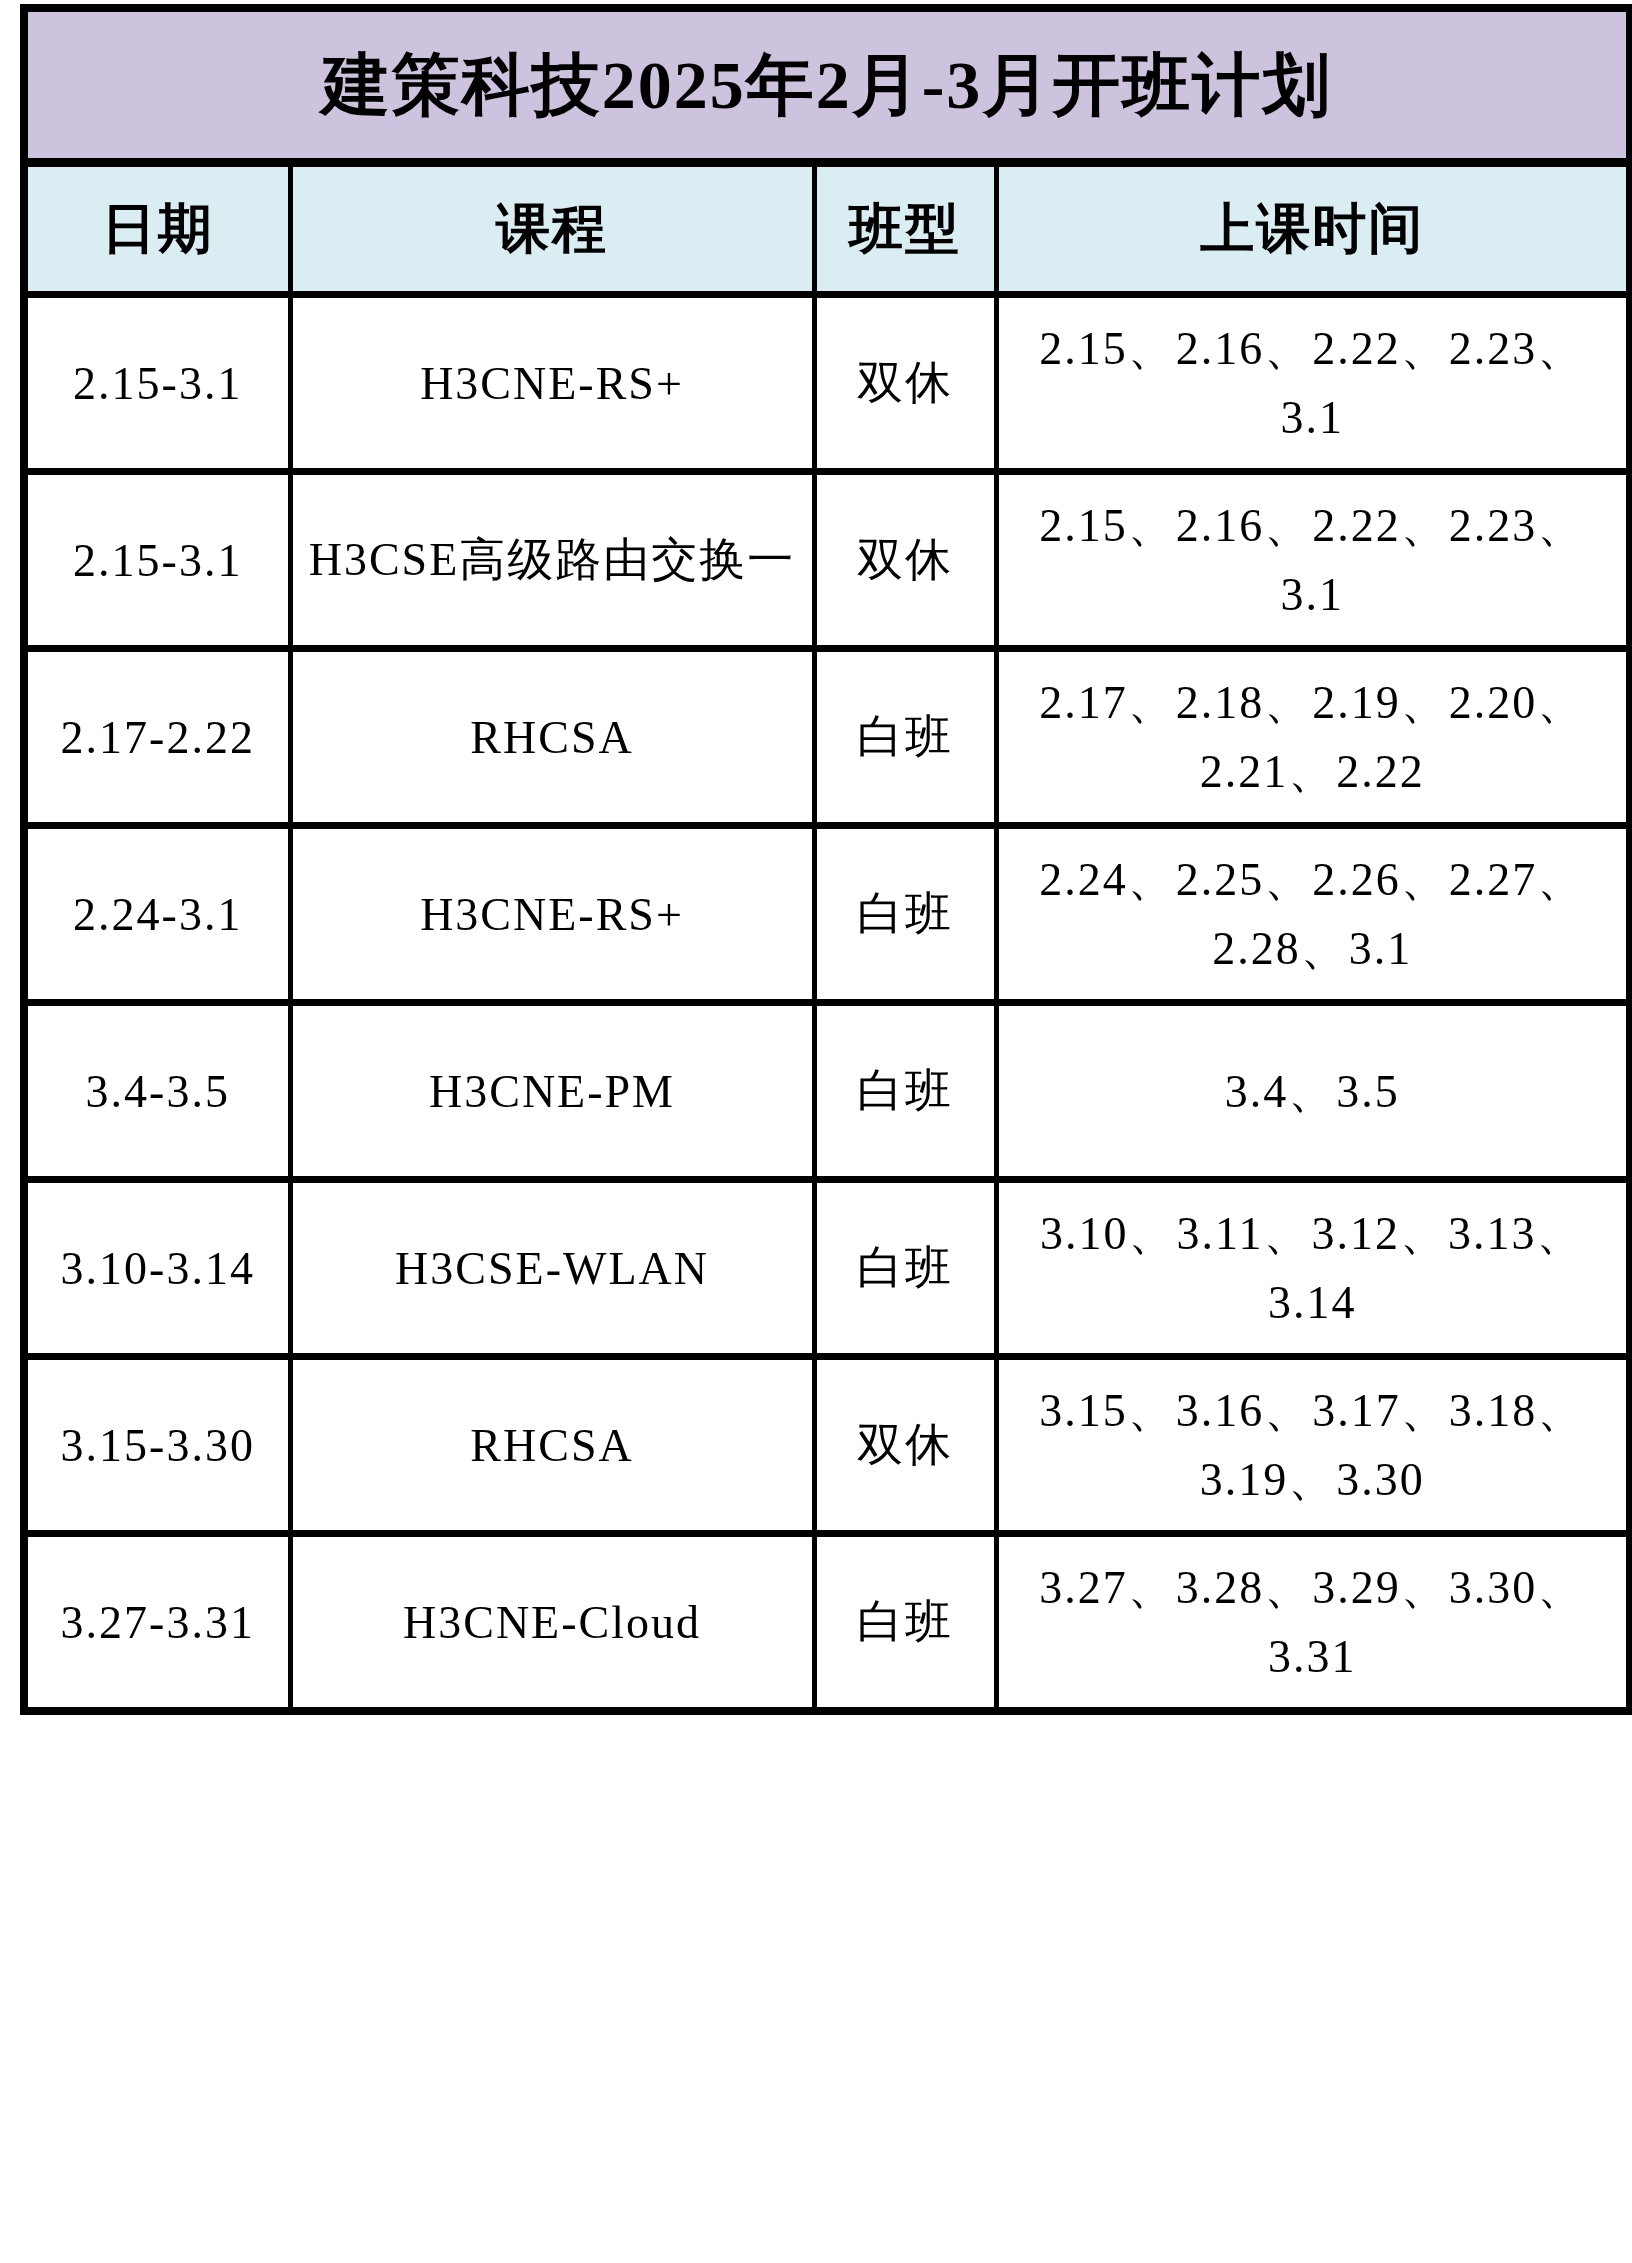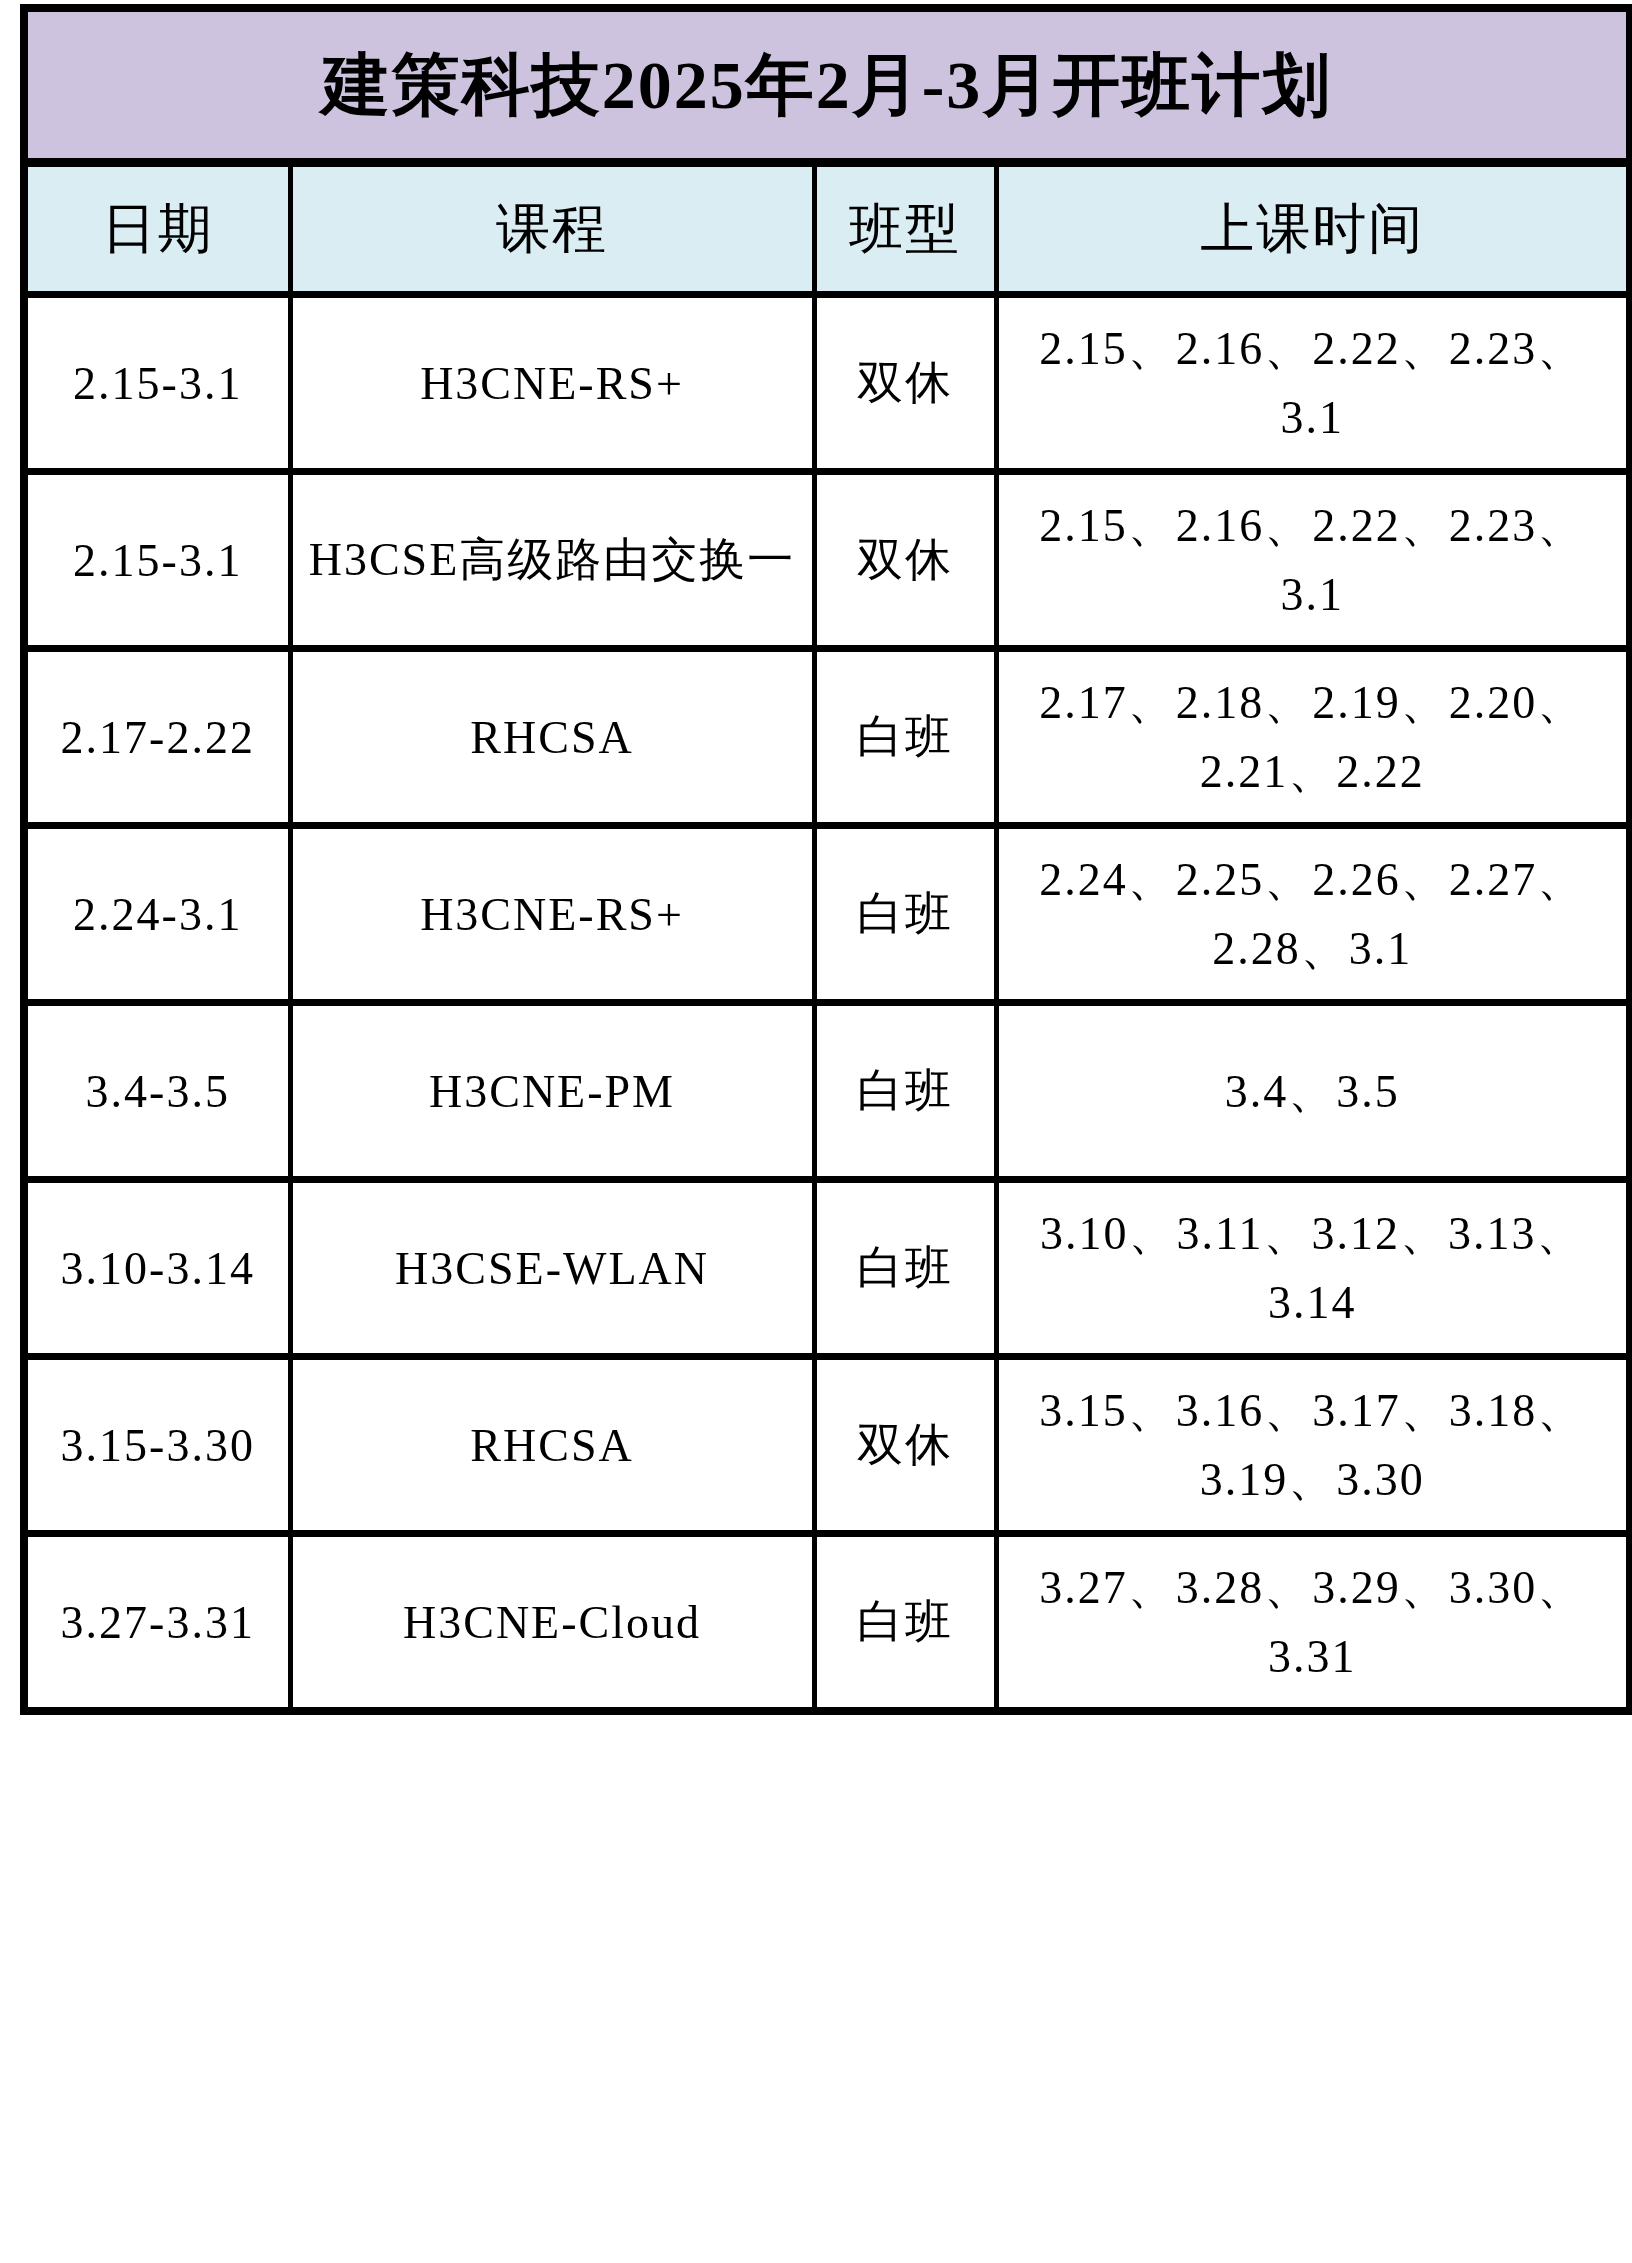--- a/index.html
+++ b/index.html
@@ -37,21 +37,21 @@
     background: #cdc3de;
     font-size: 68px;
     font-weight: bold;
     letter-spacing: 2px;
     border-bottom: 9px solid #000000;
   }
   tr.header-row th {
     height: 124px;
     background: #d9edf3;
     font-size: 54px;
-    font-weight: normal;
+    font-weight: bold;
     letter-spacing: 2px;
   }
   tr.data-row td {
     height: 170px;
     background: #ffffff;
     font-size: 46px;
     letter-spacing: 2px;
   }
   td.time-cell {
     white-space: pre-line;

